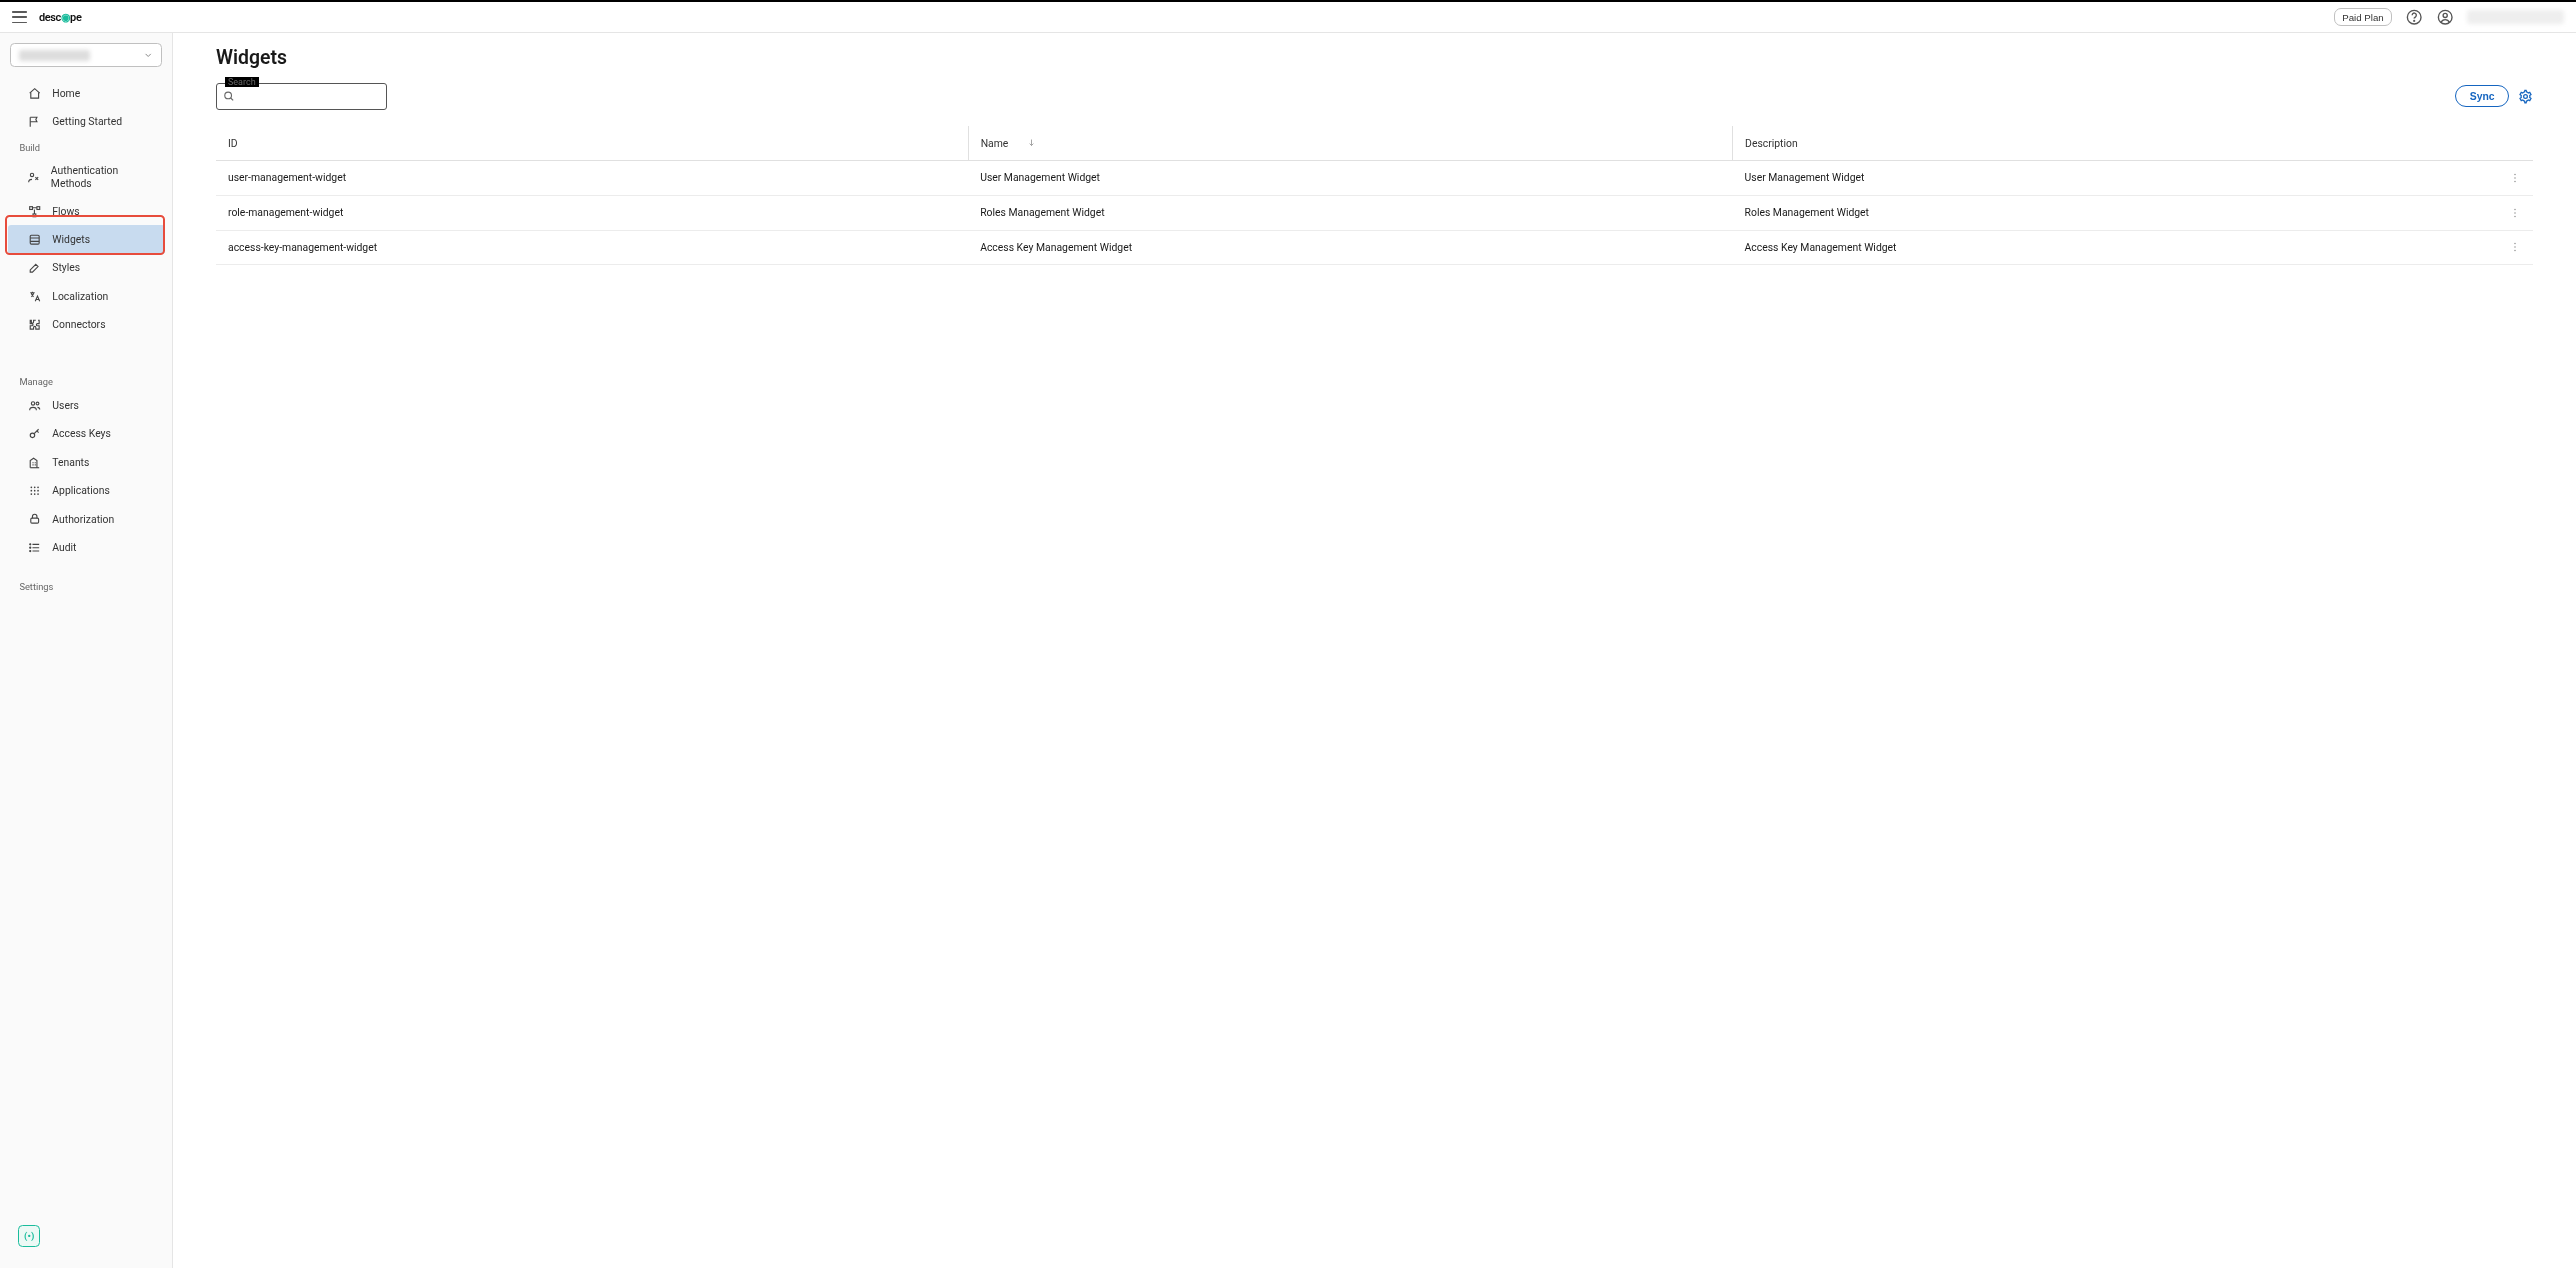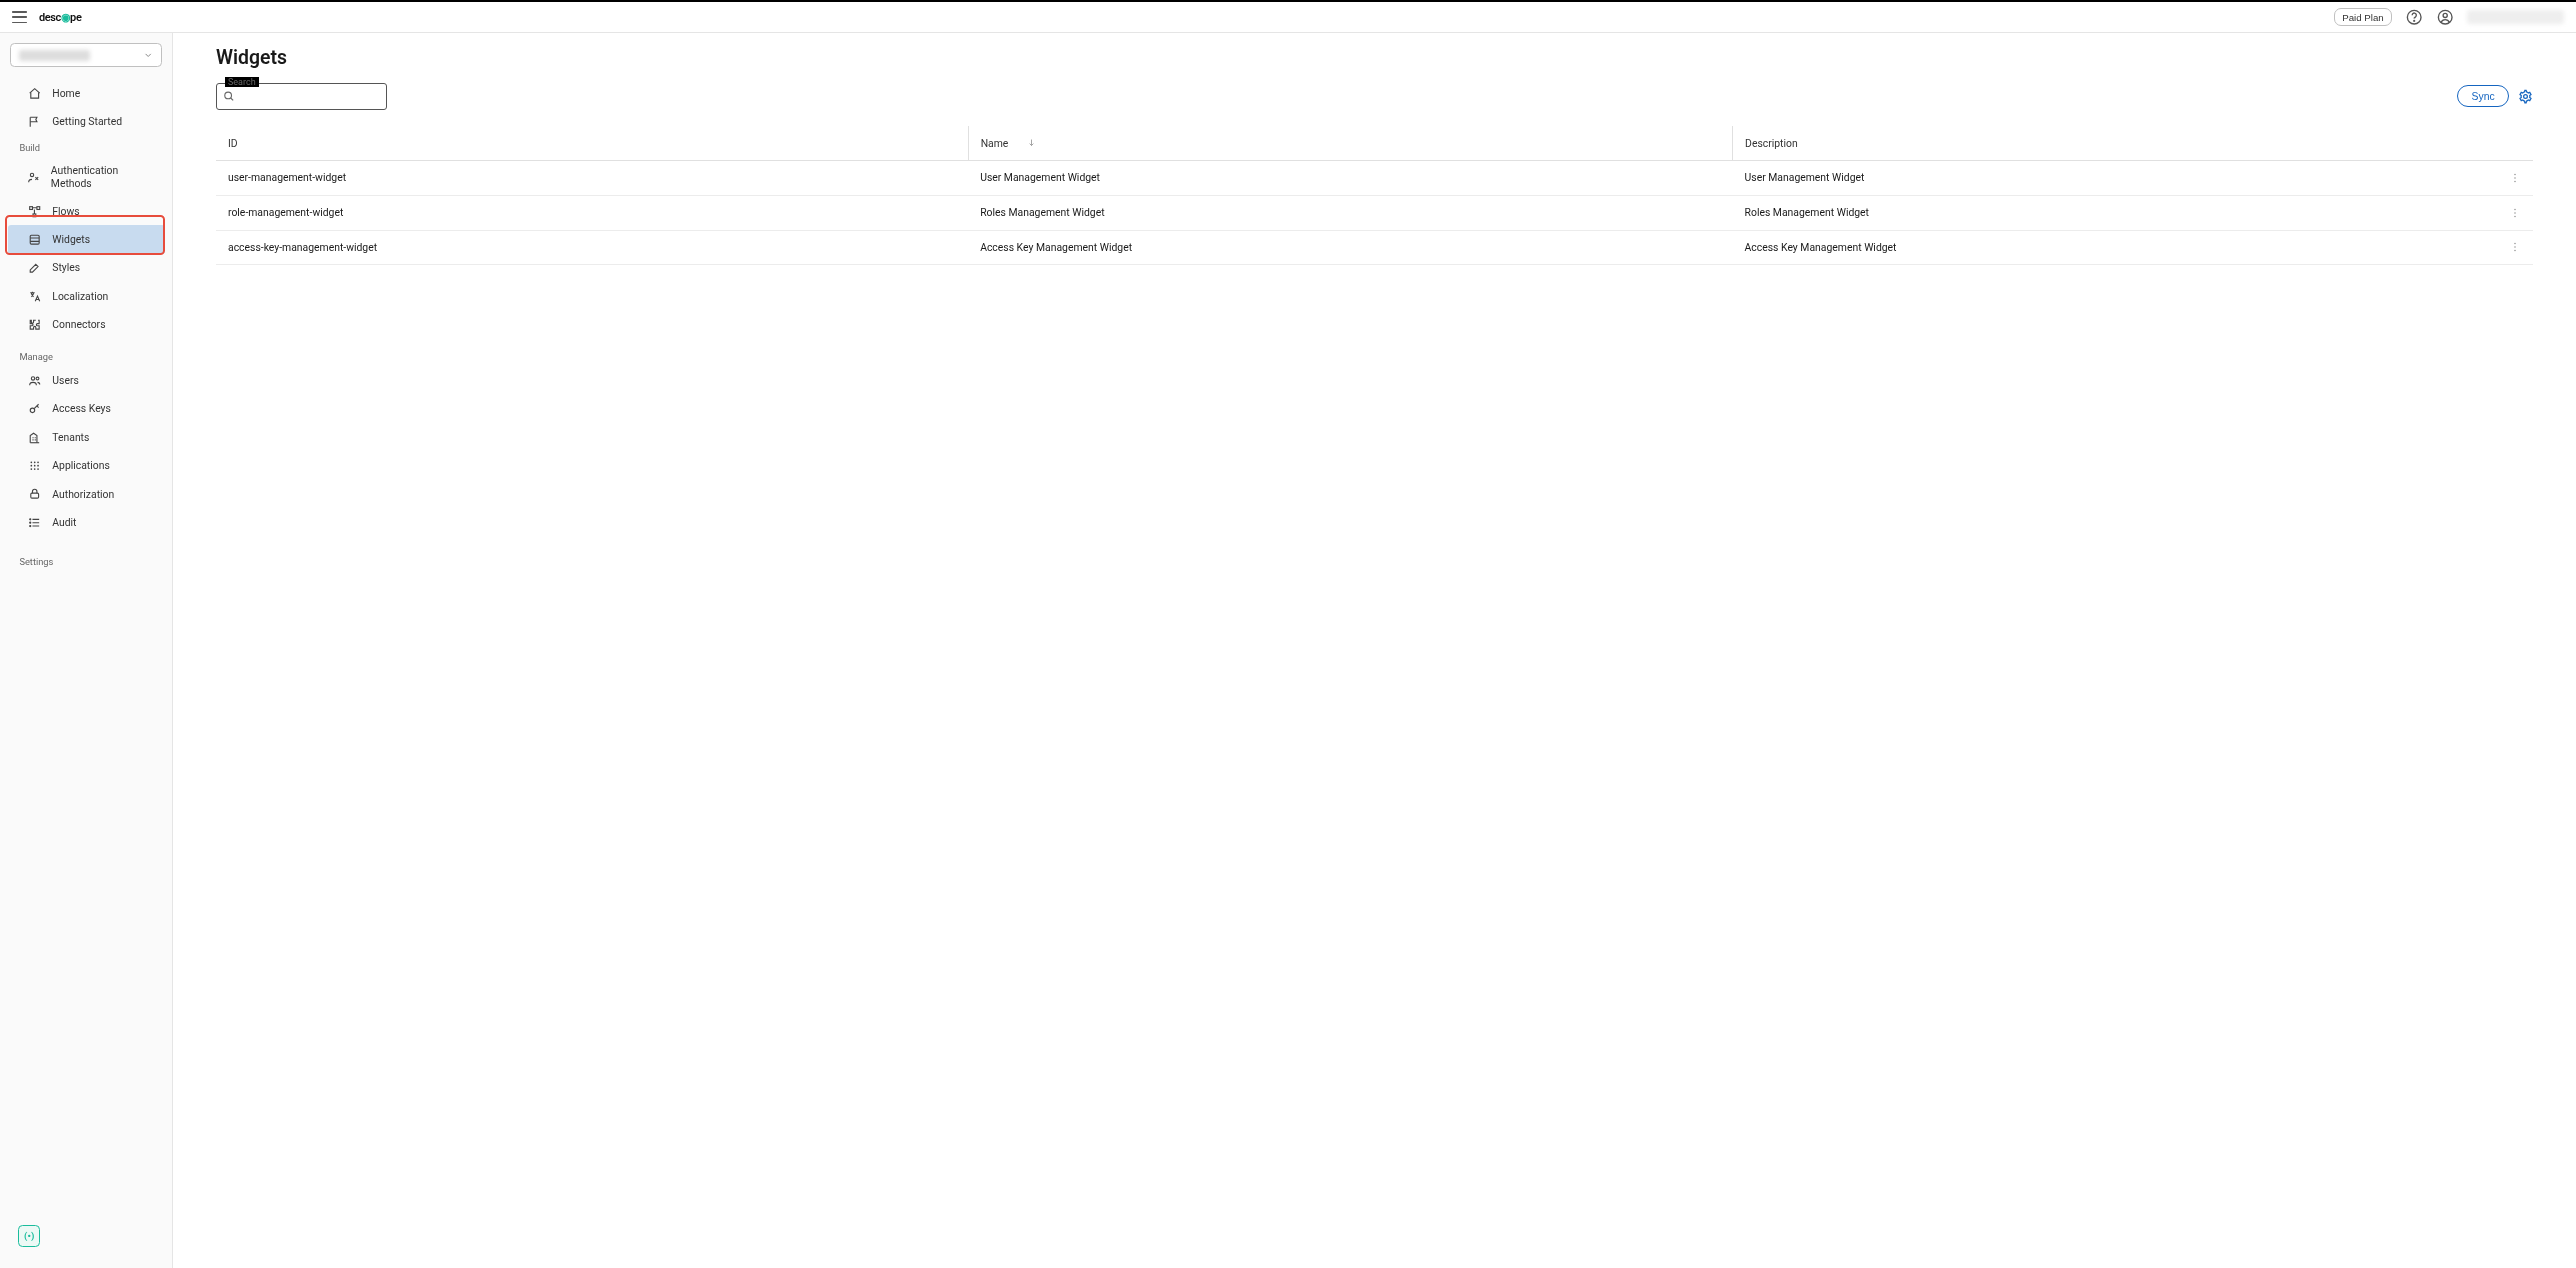--- a/index.html
+++ b/index.html
@@ -60,21 +60,21 @@
 .toolbar-row { display:flex; align-items:center; gap:9px; margin-bottom:16.4px;}
 .search-wrap { position:relative; width:171px;}
 .search-wrap label {
   position:absolute; top:-6px; left:9px; background:#000000; padding:0 3px; font-size:9px; color:#666;
 }
 .search-field {
   width:100%; height:27px; border:0.7px solid #555; border-radius:3px; padding:0 7.5px 0 24px; font-size:10.4px; outline:none;
 }
 .search-ic { position:absolute; left:6px; top:50%; transform:translateY(-50%); color:#666; }
 .sync-btn {
-  border:0.7px solid #1565c0; color:#1565c0; background:#fff; border-radius:13.4px; padding:4.5px 13.4px; font-size:10.4px; font-weight:400; cursor:pointer;
+  border:0.7px solid #1565c0; color:#1565c0; background:#fff; border-radius:13.4px; padding:4.5px 13.4px; font-size:10.4px; font-weight:700; cursor:pointer;
 }
 .gear-ic { color:#1565c0; cursor:pointer; display:flex; align-items:center; }
 .table { width:100%; border-collapse:collapse; }
 .table th, .table td {
   text-align:left; font-size:10.4px; padding:10.4px 12px; border-bottom:0.7px solid #ececec; font-weight:400;
 }
 .table thead th { color:#333; border-bottom:0.7px solid #e0e0e0; position:relative; }
 .col-div { border-left:0.7px solid #e0e0e0; }
 .sort-arrow { margin-left:16.4px; color:#888; }
 .row-menu { color:#999; cursor:pointer; text-align:right; width:22.4px;}
@@ -196,21 +196,21 @@
     </div>
     <div class="side-item">
       <span class="ic">
           <svg width="13.4" height="13.4" viewBox="0 0 24 24" fill="none" stroke="currentColor" stroke-width="2">
             <path d="M14 4h-4v3a2 2 0 11-4 0V4H4v6h3a2 2 0 110 4H4v6h6v-3a2 2 0 114 0v3h6v-6h-3a2 2 0 110-4h3V4h-2"></path>
           </svg>
         </span>
       <span>Connectors</span>
     </div>
 
-    <div class="side-group-label" style="margin-top:6px">Manage</div>
+    <div class="side-group-label" style="margin-top:31px">Manage</div>
     <div class="side-item">
       <span class="ic">
           <svg width="13.4" height="13.4" viewBox="0 0 24 24" fill="none" stroke="currentColor" stroke-width="2">
             <circle cx="9" cy="8" r="3"></circle>
             <path d="M3 20c0-3 3-5 6-5s6 2 6 5"></path>
             <circle cx="17" cy="8" r="2.5"></circle>
             <path d="M21 19c0-2-2-4-4-4"></path>
           </svg>
         </span>
       <span>Users</span>

